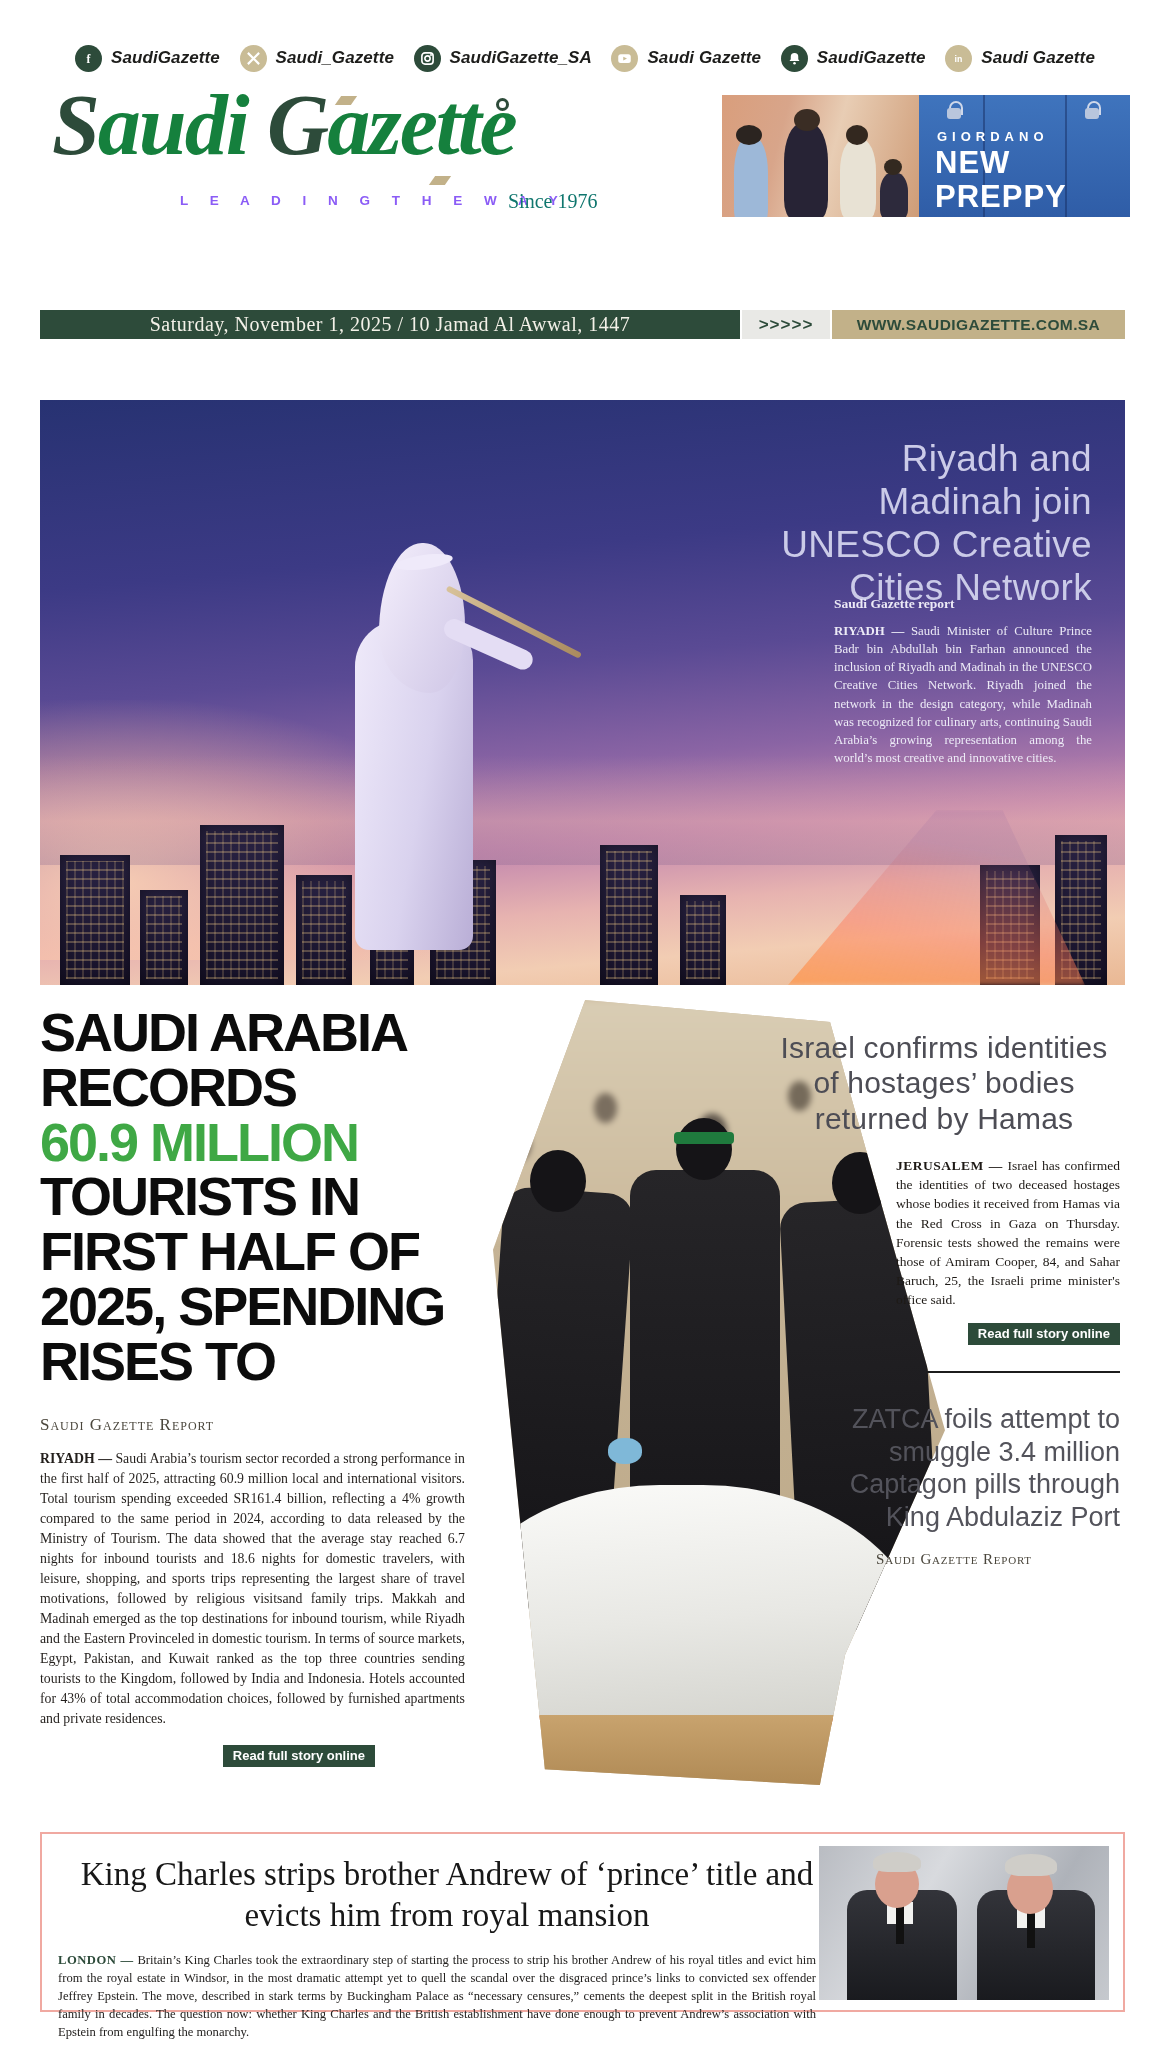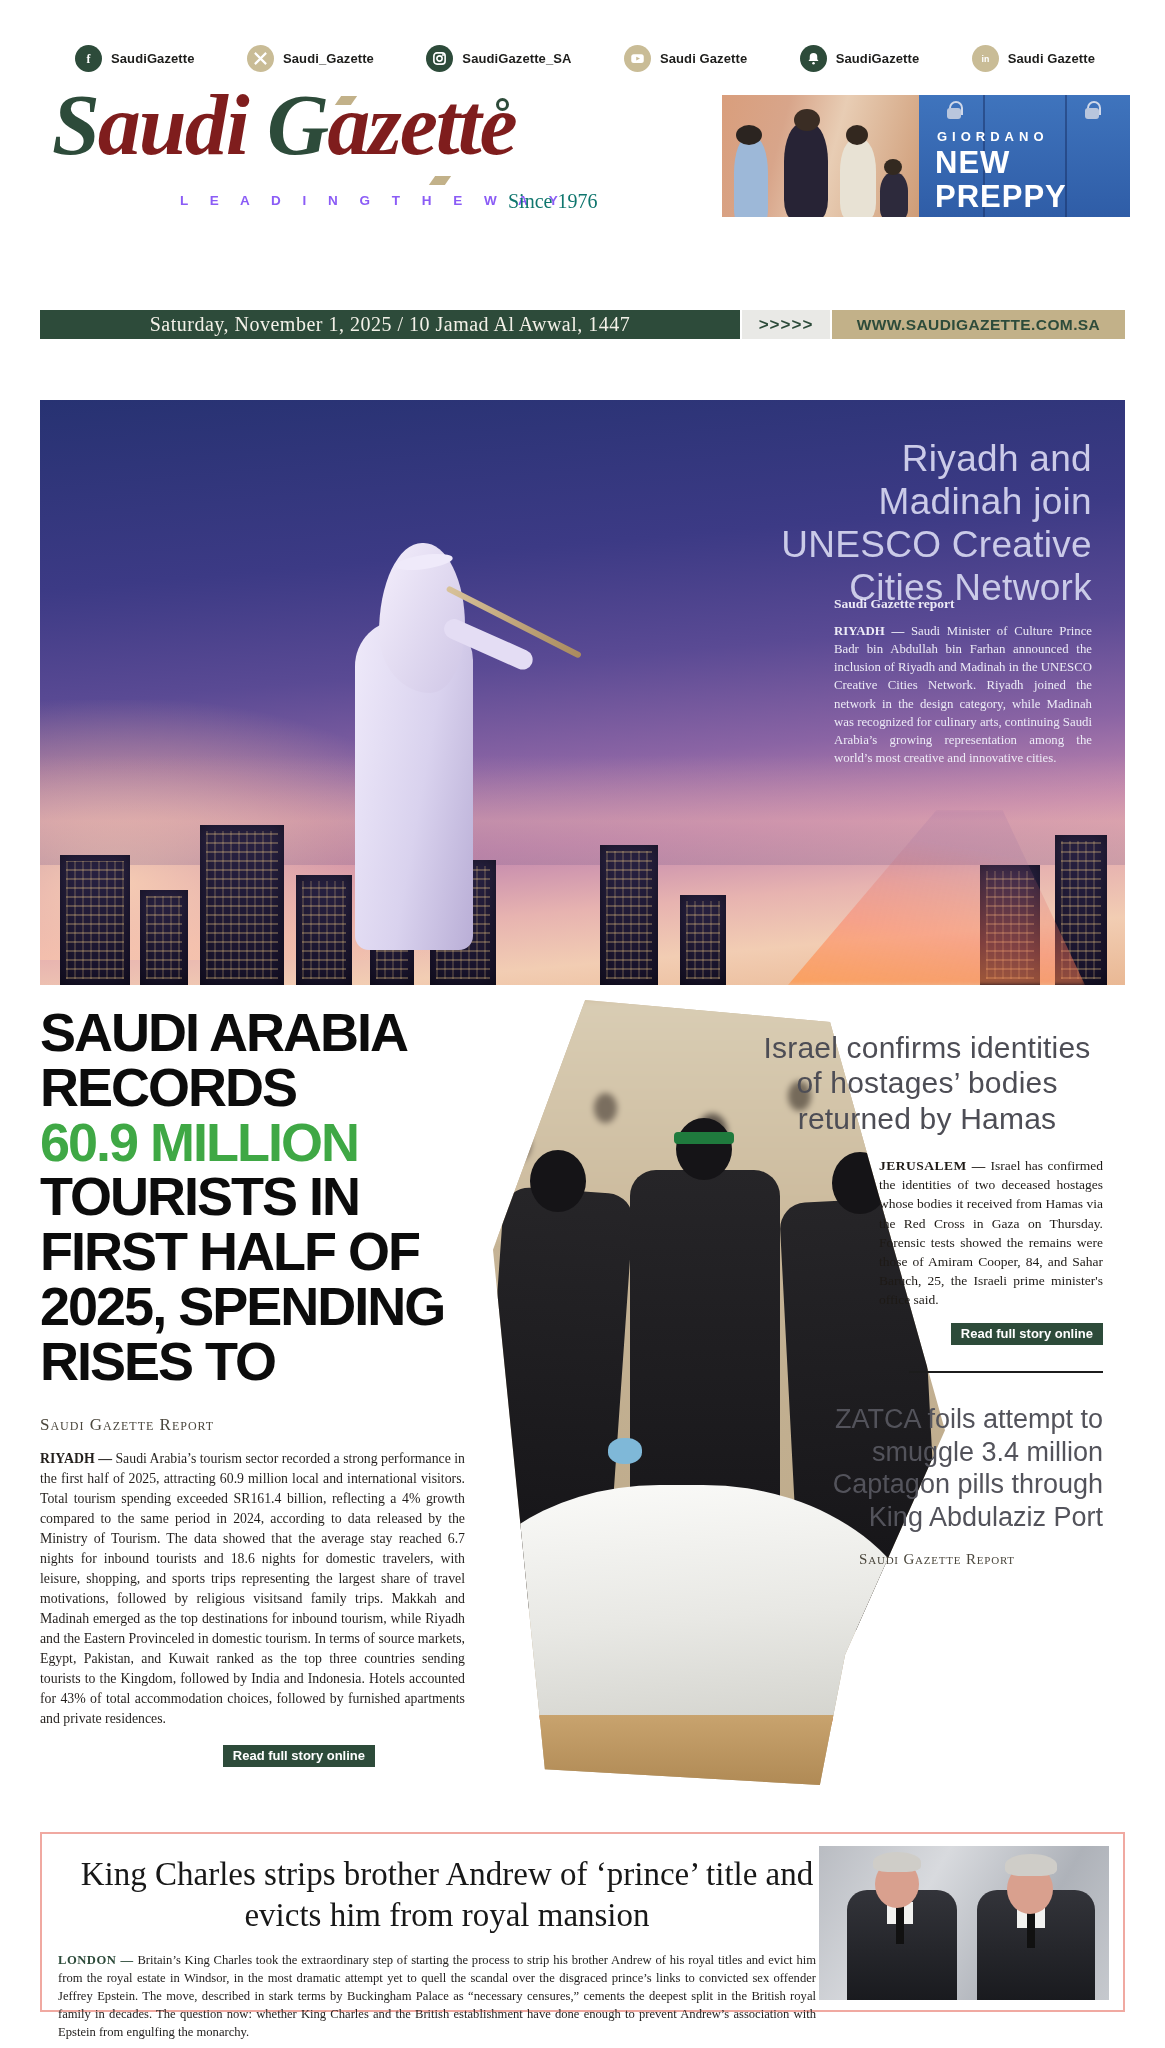--- a/index.html
+++ b/index.html
@@ -7,28 +7,28 @@
   body { font-family:"Liberation Sans", sans-serif; }
   #page { position:relative; width:1165px; height:2048px; background:#fff; overflow:hidden; }
 
   
   .social-bar { position:absolute; left:75px; right:70px; top:42px; height:32px;
     display:flex; justify-content:space-between; align-items:center; }
   .social-item { display:flex; align-items:center; gap:9px; cursor:pointer; }
   .social-icon { width:27px; height:27px; border-radius:50%; display:flex; align-items:center; justify-content:center; flex:0 0 auto; }
   .ic-green { background:#2d4b3a; }
   .ic-tan   { background:#c9bc96; }
-  .social-label { font-size:13px; font-weight:700; color:#1d1d1b; letter-spacing:0.1px; }
+  .social-label { font-size:17px; font-weight:700; color:#1d1d1b; letter-spacing:0.1px;font-style:italic; }
 
   
   .masthead { position:absolute; left:0; top:80px; width:1165px; height:160px; }
   .logo { position:absolute; left:52px; top:2px; font-family:"Liberation Serif", serif;
     font-weight:700; font-size:86px; letter-spacing:-2px; line-height:1; font-style:italic; }
   .logo .lg-green { color:#2d4b3a; }
-  .logo .lg-tan   { color:#7f1d1d; }
+  .logo .lg-tan   { color:#15803d; }
   .logo-ring { position:absolute; left:496px; top:18px; width:13px; height:13px; border:3.5px solid #2d4b3a; border-radius:50%; }
   .tagline { position:absolute; left:180px; top:113px; font-size:13.5px; font-weight:700;
     letter-spacing:9px; color:#8b5cf6; }
   .diamond { position:absolute; width:16px; height:9px; background:#c2b189; transform:skewX(-35deg); }
   .d1 { left:432px; top:96px; } .d2 { left:338px; top:16px; }
   .since { position:absolute; left:508px; top:110px; font-family:"Liberation Serif", serif;
     font-size:20px; color:#0f766e; }
 
   
   .ad { position:absolute; left:722px; top:15px; width:408px; height:122px; display:flex; cursor:pointer; overflow:hidden; }
@@ -113,21 +113,21 @@
     filter:blur(3px); }
   .fig { position:absolute; border-radius:26px 26px 8px 8px; background:linear-gradient(180deg,#262528,#141316); }
   .fig-head { position:absolute; width:56px; height:62px; border-radius:50%; background:#151417; }
   .headband { position:absolute; width:60px; height:12px; background:#1f7a3d; border-radius:4px; }
   .glove { position:absolute; width:34px; height:26px; background:#7fb8d8; border-radius:45%; }
   .bundle { position:absolute; left:-10px; bottom:60px; width:480px; height:240px; background:linear-gradient(175deg,#fbfbf9 0%,#e8e8e4 55%,#d2d2cc 100%);
     border-radius:48% 52% 40% 42% / 70% 80% 30% 30%; box-shadow:0 6px 0 #cf5a28; }
   .sand { position:absolute; left:0; right:0; bottom:0; height:70px; background:linear-gradient(180deg,#c8a36e,#b08a55); }
 
   
-  .right-col { position:absolute; left:751px; top:1030px; width:352px; }
+  .right-col { position:absolute; left:768px; top:1030px; width:352px; }
   .israel-head { text-align:center; font-size:30px; font-weight:300; color:#4d4d55; line-height:1.18; letter-spacing:0.2px; }
   .red-sub { margin:20px 0 0 60px; width:280px; text-align:center; font-size:17px; font-weight:700;
     color:#c42222; line-height:1.32; }
   .red-sub .sq { color:#111; font-size:15px; }
   .jeru-body { margin:20px 0 0 128px; width:224px; font-family:"Liberation Serif", serif; font-size:13.5px;
     line-height:1.42; text-align:justify; color:#1e1a16; }
   .jeru-body .city { letter-spacing:0.5px; }
   .right-cta-row { margin-top:14px; text-align:right; }
   .sep { margin:26px 0 0 158px; width:194px; border-top:2px solid #1c1c1c; }
   .zatca-head { margin:30px 0 0 72px; width:280px; text-align:right; font-size:27px; font-weight:300;

